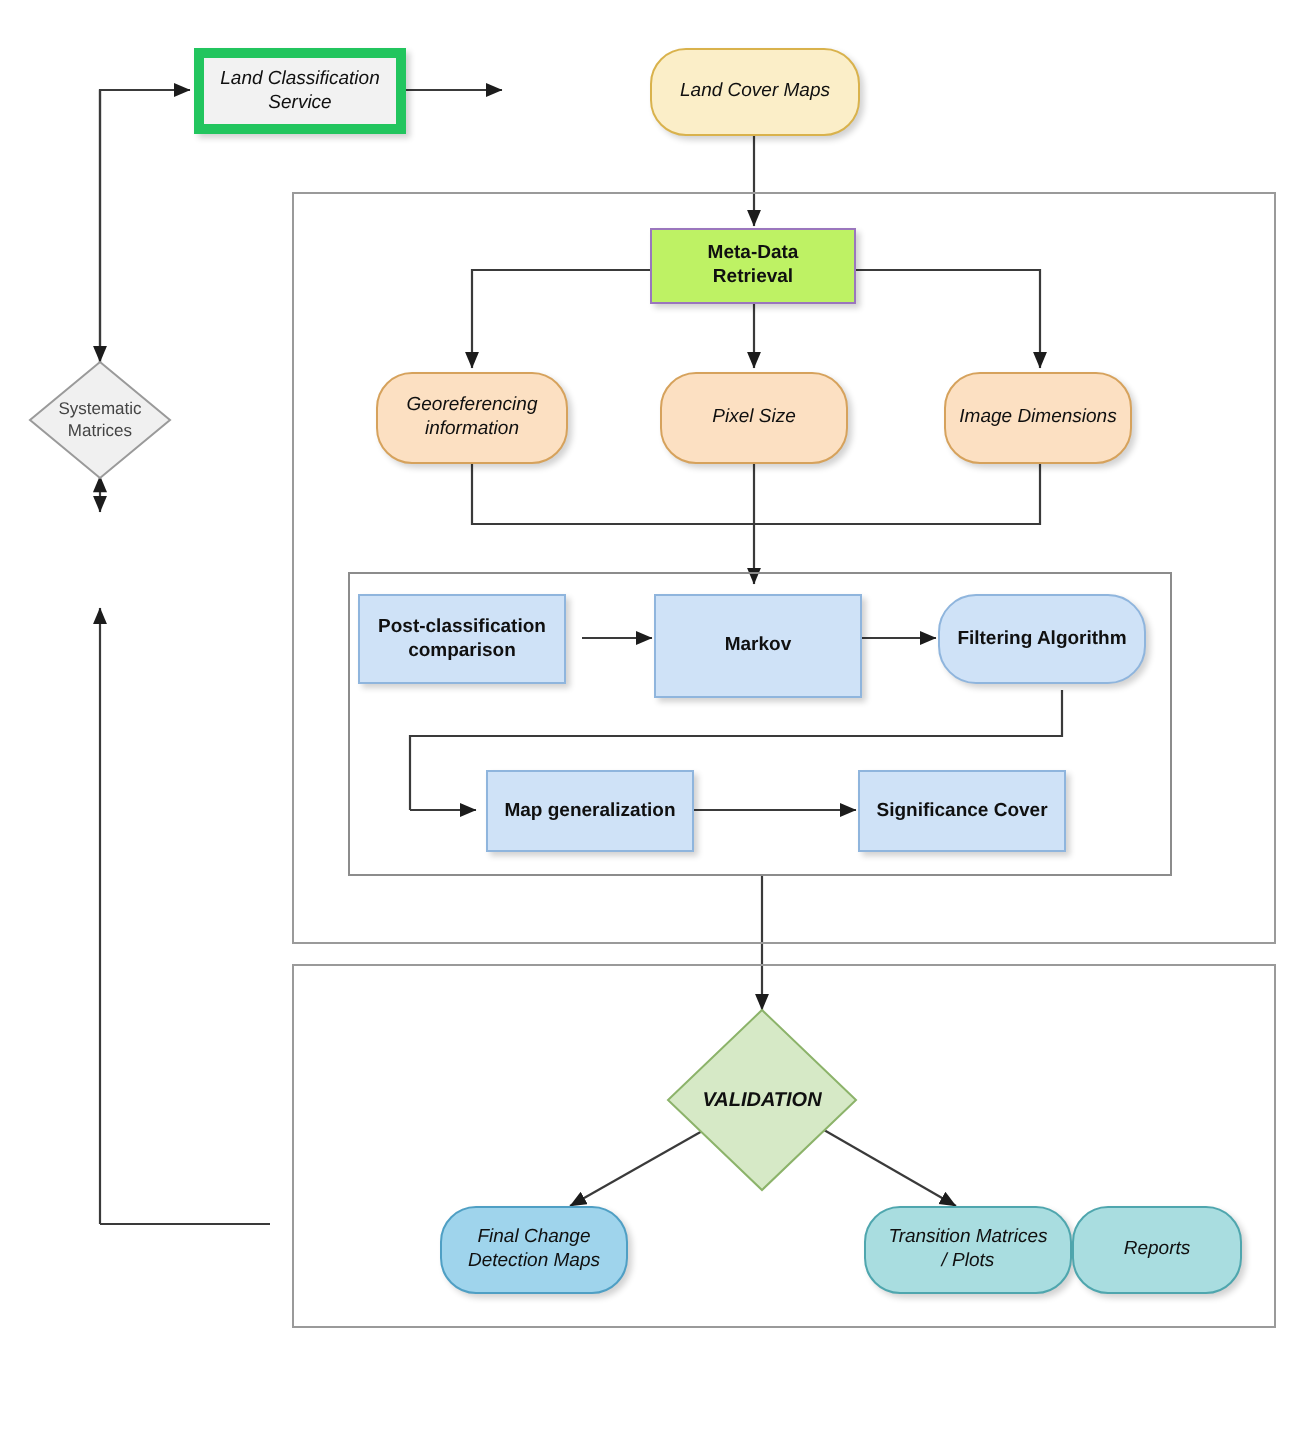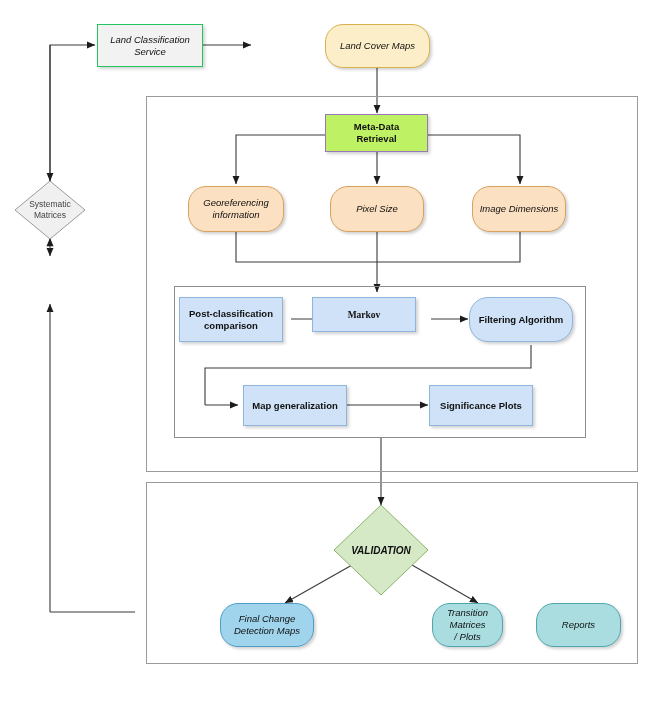--- a/index.html
+++ b/index.html
@@ -54,21 +54,21 @@
   .rect {
     border-radius: 0;
   }
   .round {
     border-radius: 18px;
     justify-content: center;
   }
 
   .n-service {
     background: #f2f2f2;
-    border: 1px solid #22c55e;
+    border: 5px solid #22c55e;
     font-style: italic;
   }
   .n-landcover {
     background: #fbeec8;
     border: 1px solid #d9b24c;
     font-style: italic;
   }
   .n-meta {
     background: #bef264;
     border: 1px solid #9a76bd;
@@ -217,49 +217,49 @@
 
   <div class="node round n-orange" style="left:472px; top:186px; width:94px; height:46px;">
     <span class="lbl">Image Dimensions</span>
   </div>
 
   <div class="node rect n-blue" style="left:179px; top:297px; width:104px; height:45px;">
     <span class="lbl">Post-classification
 comparison</span>
   </div>
 
-  <div class="node rect n-blue" style="left:312px; top:297px; width:104px; height:35px;font-family:Liberation Serif, serif;">
+  <div class="node rect n-blue" style="left:327px; top:297px; width:104px; height:52px;">
     <span class="lbl">Markov</span>
   </div>
 
   <div class="node rect n-blue" style="left:469px; top:297px; width:104px; height:45px;border-radius:19px;">
     <span class="lbl">Filtering Algorithm</span>
   </div>
 
   <div class="node rect n-blue" style="left:243px; top:385px; width:104px; height:41px;align-items:center;">
     <span class="lbl">Map generalization</span>
   </div>
 
   <div class="node rect n-blue" style="left:429px; top:385px; width:104px; height:41px;">
-    <span class="lbl">Significance Plots</span>
+    <span class="lbl">Significance Cover</span>
   </div>
 
   <div class="diamond-wrap d-validation" style="left:333px; top:504px; width:96px; height:92px;">
     <svg class="dshape" viewBox="0 0 96 92" xmlns="http://www.w3.org/2000/svg">
       <polygon points="48,1 95,46 48,91 1,46" fill="#d6e9c6" stroke="#8cb36a" stroke-width="1"></polygon>
     </svg>
     <div class="dlabel">VALIDATION</div>
   </div>
 
   <div class="node round n-final" style="left:220px; top:603px; width:94px; height:44px;">
     <span class="lbl">Final Change
 Detection Maps</span>
   </div>
 
-  <div class="node round n-teal" style="left:432px; top:603px; width:71px; height:44px;">
+  <div class="node round n-teal" style="left:432px; top:603px; width:104px; height:44px;">
     <span class="lbl">Transition Matrices
 / Plots</span>
   </div>
 
   <div class="node round n-teal" style="left:536px; top:603px; width:85px; height:44px;">
     <span class="lbl">Reports</span>
   </div>
 
 </div>
 

